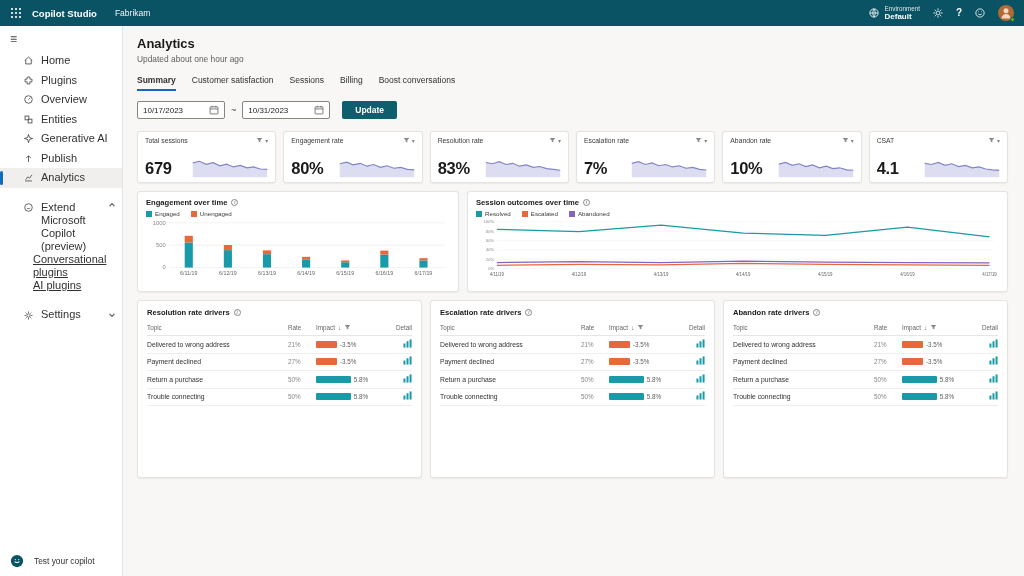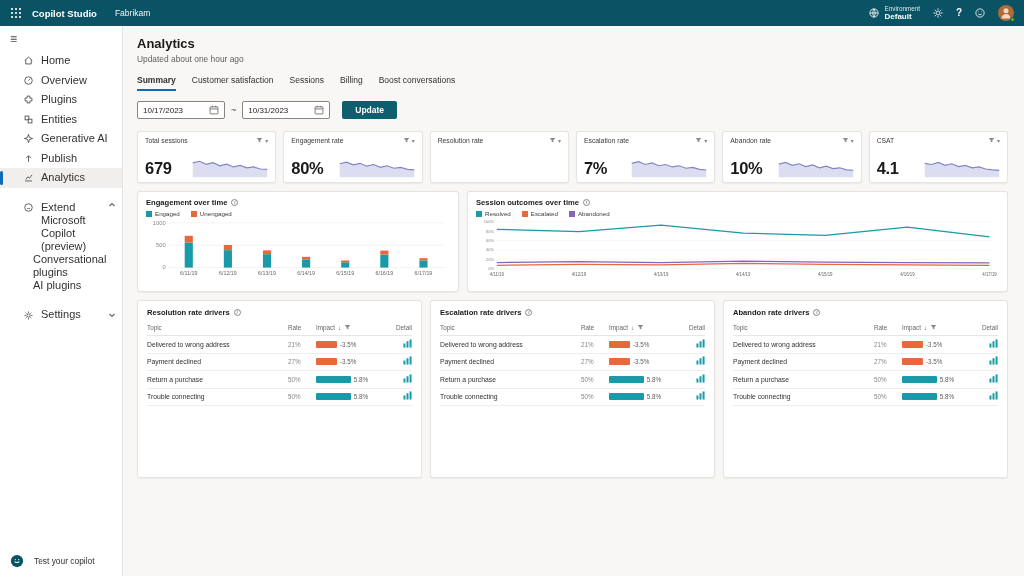--- a/index.html
+++ b/index.html
@@ -26,21 +26,21 @@
 
 .shell{display:flex;height:550px;}
 .sidebar{width:123px;min-width:123px;background:#fff;border-right:1px solid #e5e3e1;position:relative;padding-top:3px;}
 .hamburger{font-size:12px;color:#484644;padding:3px 10px 5px;cursor:pointer;}
 .nav-item{display:flex;align-items:center;gap:7px;height:19.5px;padding:0 6px 0 23px;font-size:11px;color:#323130;cursor:pointer;position:relative;}
 .nav-item.selected{background:#f0efed;}
 .nav-item.selected::before{content:'';position:absolute;left:0;top:3px;bottom:3px;width:2.5px;border-radius:2px;background:var(--accent);}
 .nav-item.tall{height:auto;align-items:flex-start;padding-top:3px;padding-bottom:3px;}
 .nav-item.tall .ic{margin-top:1px;}
 .nav-label{line-height:1.2;}
-.subitem{padding-left:33px;}
+.subitem{padding-left:33px;text-decoration:underline;}
 .gap-top{margin-top:10px;}
 .ic{width:11px;height:11px;fill:none;stroke:#484644;stroke-width:1.2;flex:none;}
 .chev{width:8px;height:8px;fill:none;stroke:#605e5c;stroke-width:1.2;margin-left:auto;flex:none;}
 .sidebar-footer{position:absolute;left:0;right:0;bottom:8px;display:flex;align-items:center;gap:10px;padding:0 10px;font-size:8.4px;color:#323130;cursor:pointer;}
 .sf-ic{width:14px;height:14px;}
 
 
 .main{flex:1;padding:10px 16px 0 14px;overflow:hidden;}
 .page-title{font-size:13px;font-weight:700;color:#1b1a19;}
 .page-sub{font-size:8.4px;color:#605e5c;margin-top:3px;}
@@ -154,30 +154,30 @@
     <div class="hamburger">≡</div>
 
     <div class="nav-item">
       <svg class="ic" viewBox="0 0 16 16">
           <path d="M2.5 8 8 3l5.5 5M4 7v6h8V7"></path>
         </svg>
       <span class="nav-label">Home</span>
     </div>
     <div class="nav-item">
       <svg class="ic" viewBox="0 0 16 16">
+          <path d="M6 3h4v3h3v4h-3v3H6v-3H3V6h3z"></path>
+        </svg>
+      <span class="nav-label">Plugins</span>
+    </div>
+    <div class="nav-item">
+      <svg class="ic" viewBox="0 0 16 16">
           <circle cx="8" cy="8" r="5.5"></circle>
           <path d="M8 8l2.6-2.6"></path>
         </svg>
       <span class="nav-label">Overview</span>
-    </div>
-    <div class="nav-item">
-      <svg class="ic" viewBox="0 0 16 16">
-          <path d="M6 3h4v3h3v4h-3v3H6v-3H3V6h3z"></path>
-        </svg>
-      <span class="nav-label">Plugins</span>
     </div>
     <div class="nav-item">
       <svg class="ic" viewBox="0 0 16 16">
           <rect x="3" y="3" width="5.5" height="5.5"></rect>
           <rect x="7.5" y="7.5" width="5.5" height="5.5"></rect>
         </svg>
       <span class="nav-label">Entities</span>
     </div>
     <div class="nav-item">
       <svg class="ic" viewBox="0 0 16 16">
@@ -307,20 +307,27 @@
       </div>
       <div class="kpi">
         <div class="kpi-head">
           <span class="kpi-label">Resolution rate</span>
           <span class="kpi-filter">
               <svg class="fun" viewBox="0 0 10 10">
                 <path d="M1 1.5h8L6.2 4.8v3L3.8 6.6V4.8z"></path>
               </svg>
               <span class="caret">▾</span>
             </span>
+        </div>
+        <div class="kpi-body">
+          <span class="kpi-value">83%</span>
+          <svg class="spark" viewBox="0 0 100 32" preserveAspectRatio="none">
+              <polygon points="1.0,13.6 9.9,15.1 18.8,12.7 27.7,16.0 36.6,14.6 45.5,18.0 54.5,16.5 63.4,19.4 72.3,18.4 81.2,20.8 90.1,21.8 99.0,22.8 99,31 1,31" fill="#dcddf1"></polygon>
+              <polyline points="1.0,13.6 9.9,15.1 18.8,12.7 27.7,16.0 36.6,14.6 45.5,18.0 54.5,16.5 63.4,19.4 72.3,18.4 81.2,20.8 90.1,21.8 99.0,22.8" fill="none" stroke="#8184c8" stroke-width="1.4"></polyline>
+            </svg>
         </div>
       </div>
       <div class="kpi">
         <div class="kpi-head">
           <span class="kpi-label">Escalation rate</span>
           <span class="kpi-filter">
               <svg class="fun" viewBox="0 0 10 10">
                 <path d="M1 1.5h8L6.2 4.8v3L3.8 6.6V4.8z"></path>
               </svg>
               <span class="caret">▾</span>

